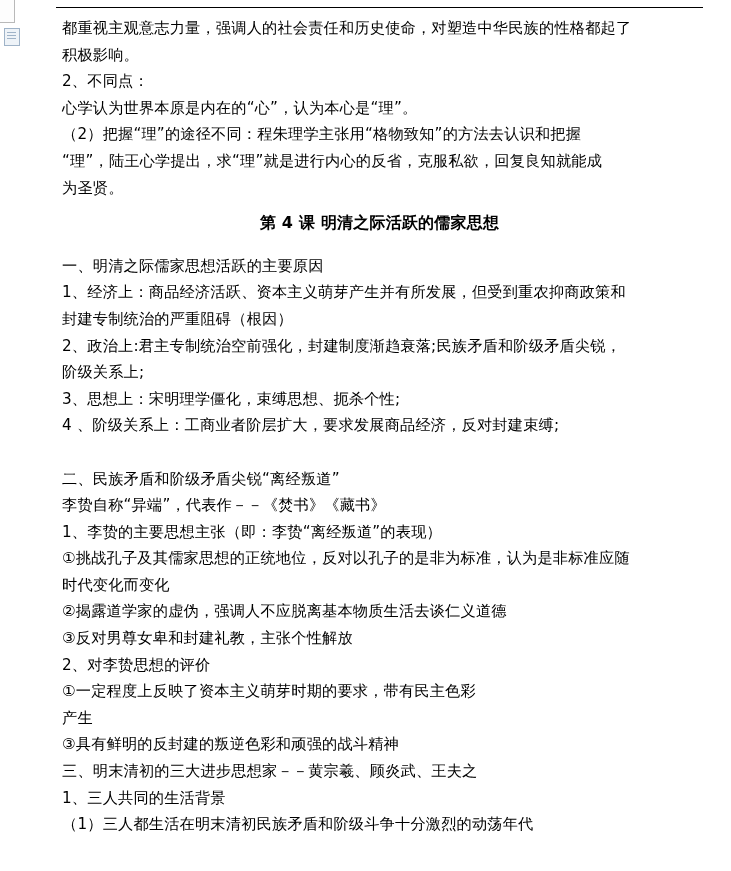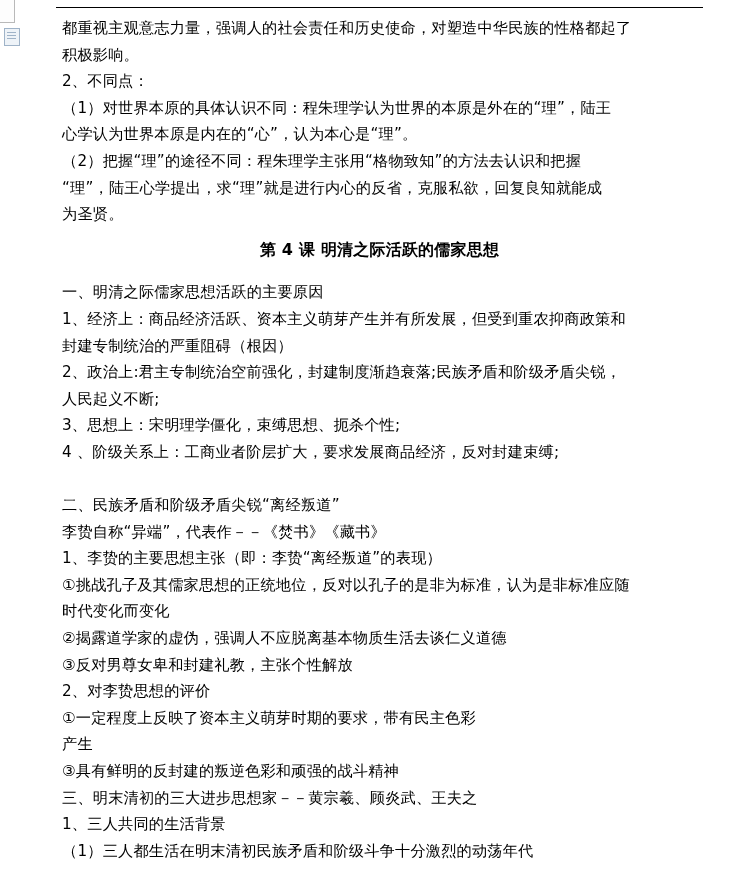--- a/index.html
+++ b/index.html
@@ -89,31 +89,30 @@
 <div class="page">
 
   <div class="margin-mark-top"></div>
   <div class="margin-mark-icon"></div>
   <div class="top-rule"></div>
 
   <div class="doc-body">
     <p>都重视主观意志力量，强调人的社会责任和历史使命，对塑造中华民族的性格都起了</p>
     <p>积极影响。</p>
     <p>2、不同点：</p>
-    <p>（1）对世界本原的具体认识不同：程朱理学认为世界的本原是外在的“理”，陆王</p>
     <p>心学认为世界本原是内在的“心”，认为本心是“理”。</p>
     <p>（2）把握“理”的途径不同：程朱理学主张用“格物致知”的方法去认识和把握</p>
     <p>“理”，陆王心学提出，求“理”就是进行内心的反省，克服私欲，回复良知就能成</p>
     <p>为圣贤。</p>
     <p class="heading">第 4 课 明清之际活跃的儒家思想</p>
     <p>一、明清之际儒家思想活跃的主要原因</p>
     <p>1、经济上：商品经济活跃、资本主义萌芽产生并有所发展，但受到重农抑商政策和</p>
     <p>封建专制统治的严重阻碍（根因）</p>
     <p>2、政治上:君主专制统治空前强化，封建制度渐趋衰落;民族矛盾和阶级矛盾尖锐，</p>
-    <p>人民起义不断;</p>
+    <p>阶级关系上;</p>
     <p>3、思想上：宋明理学僵化，束缚思想、扼杀个性;</p>
     <p>4 、阶级关系上：工商业者阶层扩大，要求发展商品经济，反对封建束缚;</p>
     <p class="blank"></p>
     <p>二、民族矛盾和阶级矛盾尖锐“离经叛道”</p>
     <p>李贽自称“异端”，代表作－－《焚书》《藏书》</p>
     <p>1、李贽的主要思想主张（即：李贽“离经叛道”的表现）</p>
     <p>①挑战孔子及其儒家思想的正统地位，反对以孔子的是非为标准，认为是非标准应随</p>
     <p>时代变化而变化</p>
     <p>②揭露道学家的虚伪，强调人不应脱离基本物质生活去谈仁义道德</p>
     <p>③反对男尊女卑和封建礼教，主张个性解放</p>

